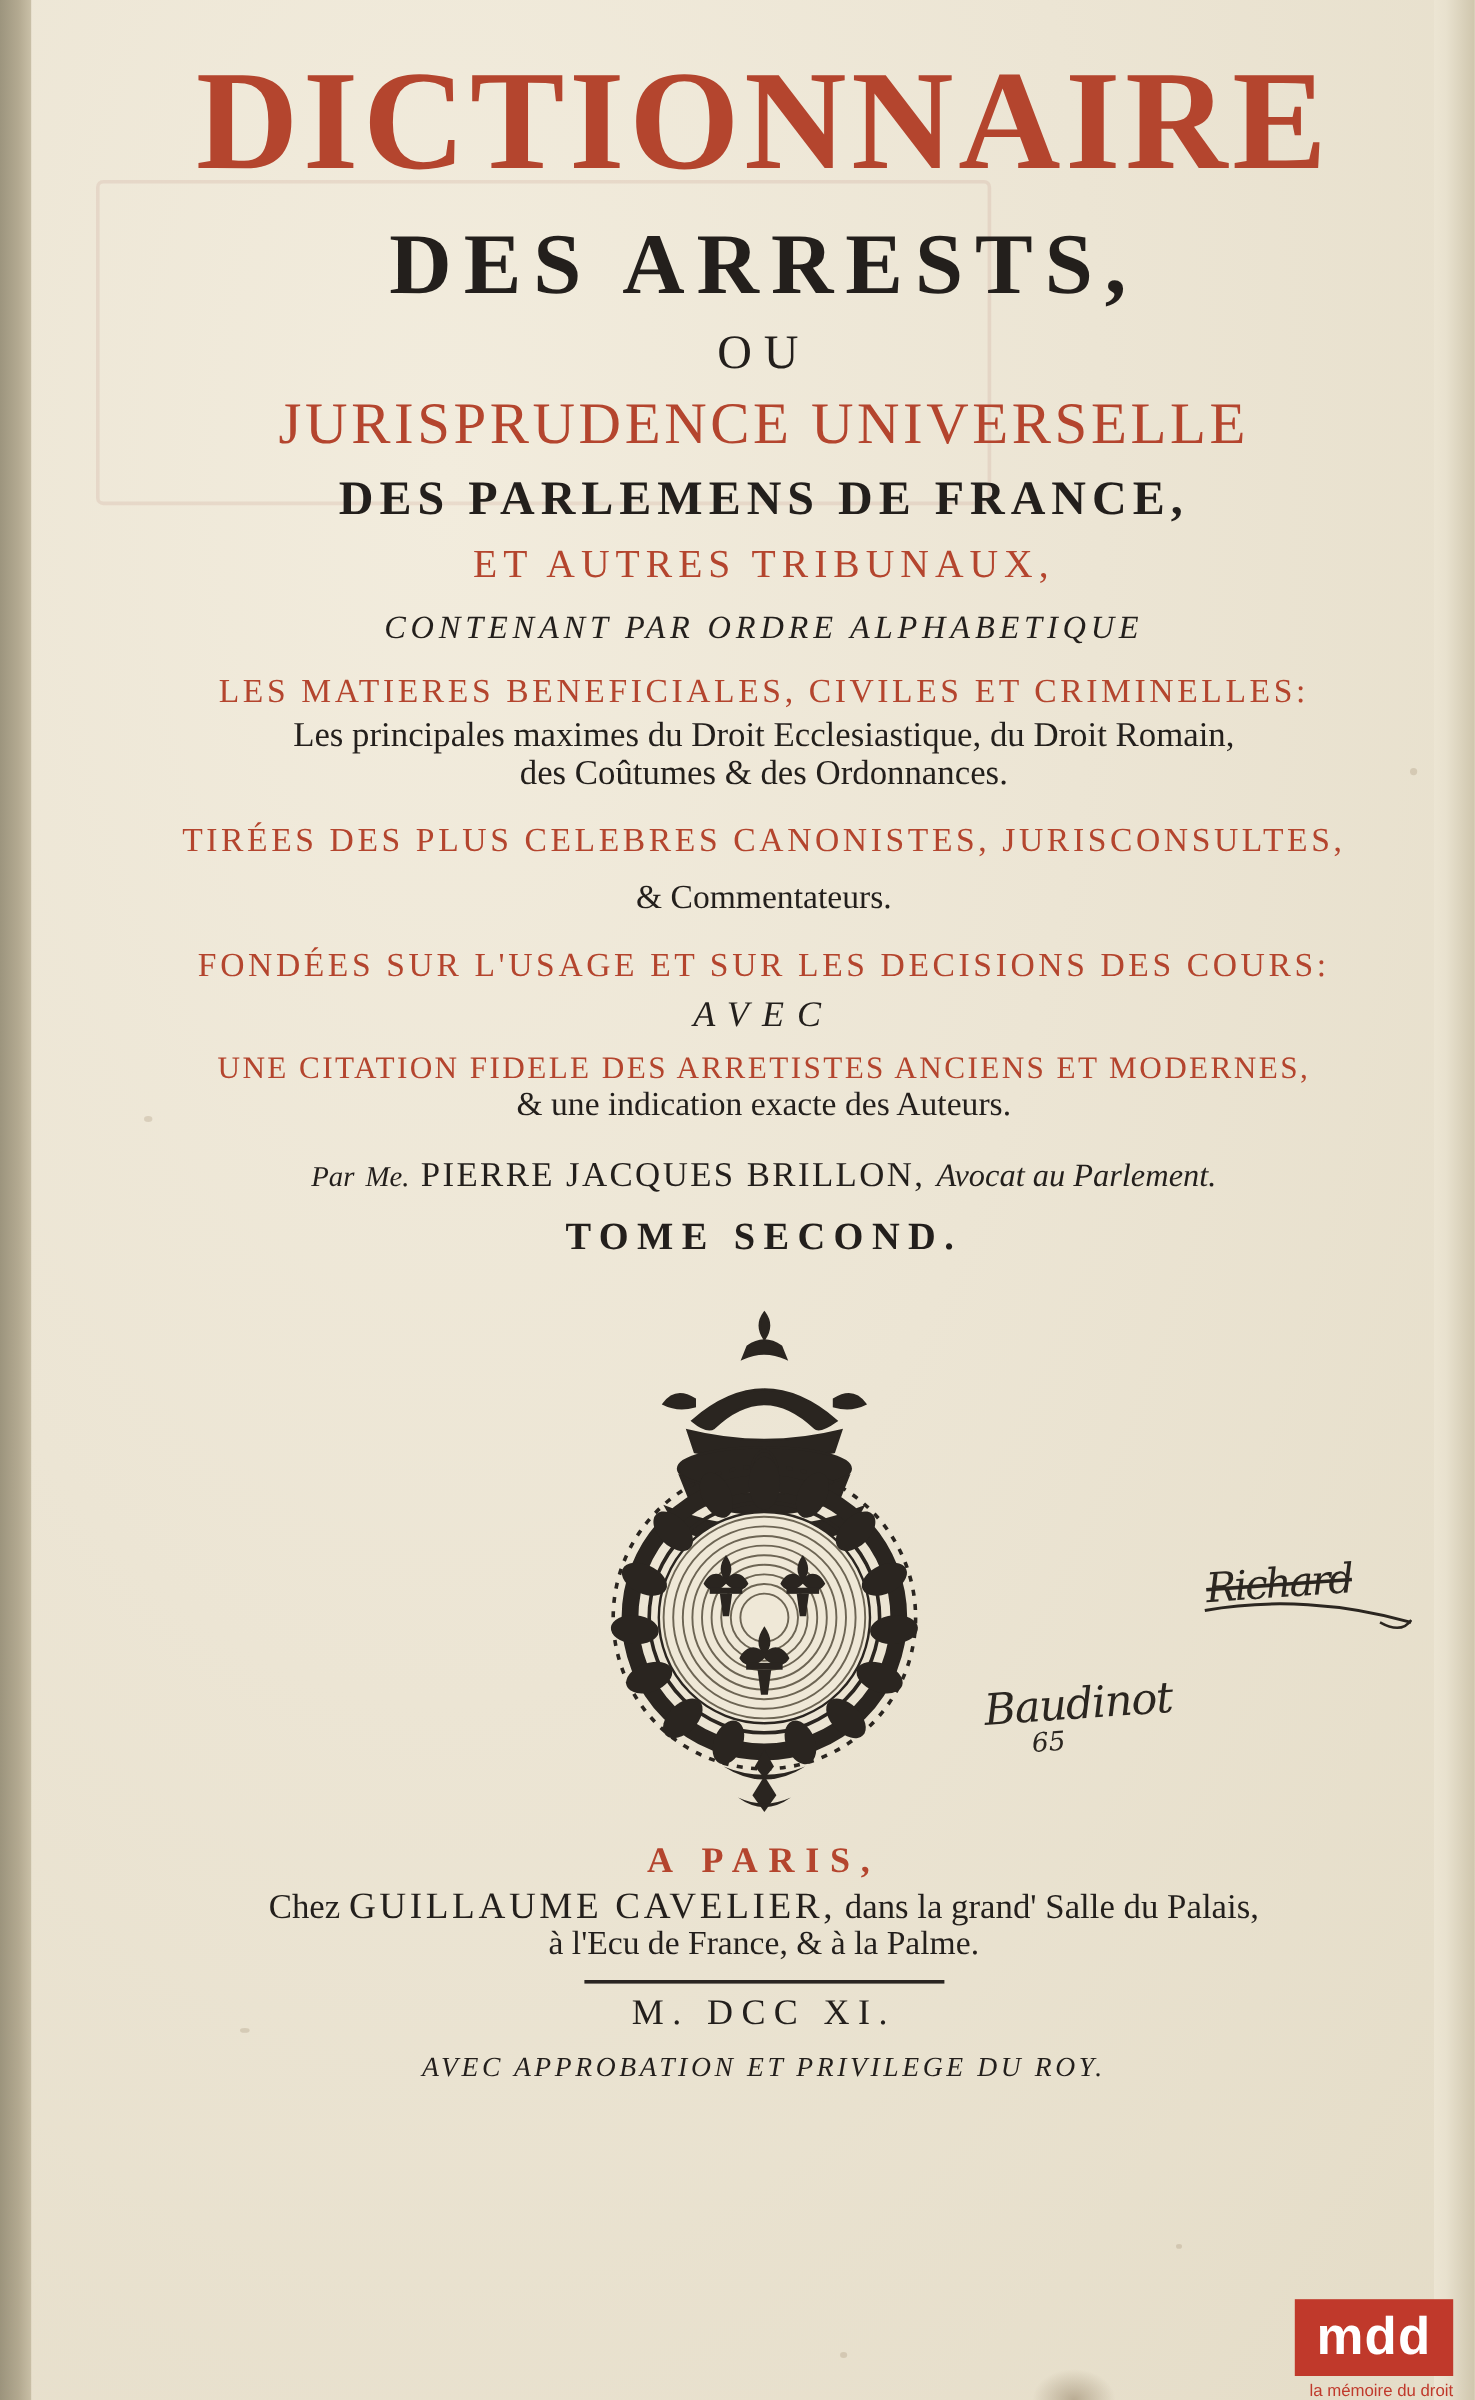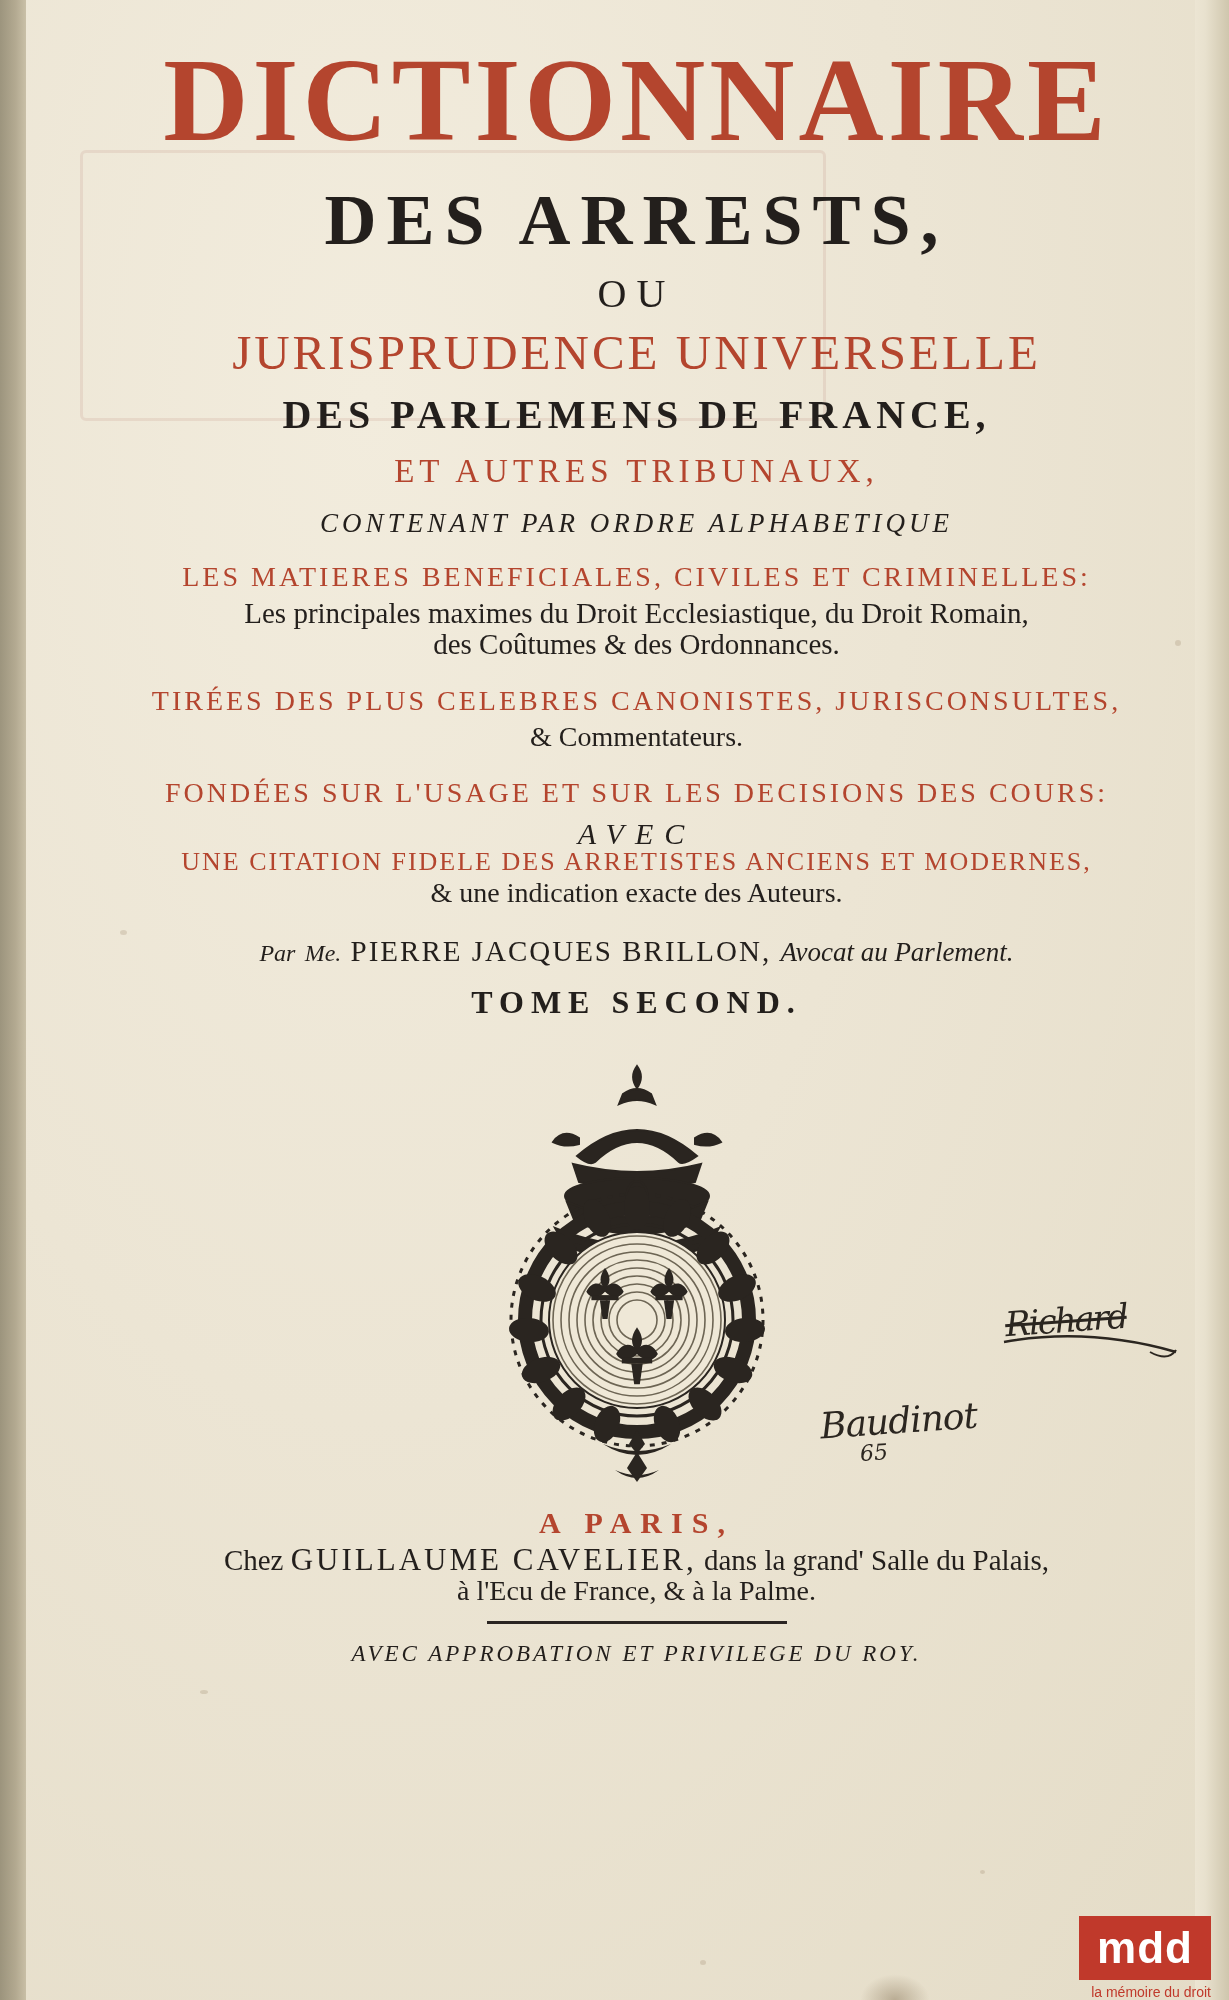--- a/index.html
+++ b/index.html
@@ -87,30 +87,30 @@
   .t9 {
     font-size:29px; letter-spacing:0px; margin-top:8px;
   }
   .t9b {
     font-size:29px; margin-top:2px;
   }
   .t10 {
     font-size:28px; letter-spacing:3px; margin-top:28px;
   }
   .t10b {
-    font-size:28px; margin-top:8px;
+    font-size:28px; margin-top:20px;
   }
   .t11 {
     font-size:28px; letter-spacing:3px; margin-top:28px;
   }
   .t12 {
     font-size:30px; letter-spacing:11px; font-style:italic; margin-top:12px;
   }
   .t13 {
-    font-size:26px; letter-spacing:2px; text-align:center;
+    font-size:26px; letter-spacing:2px; margin-top:16px;text-align:center;
   }
   .t13b {
     font-size:28px; margin-top:4px;
   }
   .t14 {
     font-size:29px; letter-spacing:2px; margin-top:30px;
   }
   .t14 .it { font-style:italic; letter-spacing:0; font-size:27px; }
   .t14 .small { font-size:24px; font-style:italic; letter-spacing:0; }
   .t15 {
@@ -317,20 +317,21 @@
 
     <div id="imprint">
       <p class="ln im1 red">A PARIS,</p>
       <p class="ln im2 black">
         <span>Chez</span>
         <span class="nm">GUILLAUME CAVELIER,</span>
         <span>dans la grand' Salle du Palais,</span>
       </p>
       <p class="ln im3 black">à l'Ecu de France, &amp; à la Palme.</p>
       <div class="rule"></div>
+      <p class="ln im4 black">M. DCC XI.</p>
       <p class="ln im5 black">AVEC APPROBATION ET PRIVILEGE DU ROY.</p>
     </div>
 
   </div>
 
   <div id="hand1" class="hand">
     <span class="strike">Richard</span>
   </div>
   <svg id="hand1-tail">
     <path d="M4 12 C 60 2, 120 6, 176 22" stroke="#2b2620" stroke-width="2.5" fill="none"></path>

